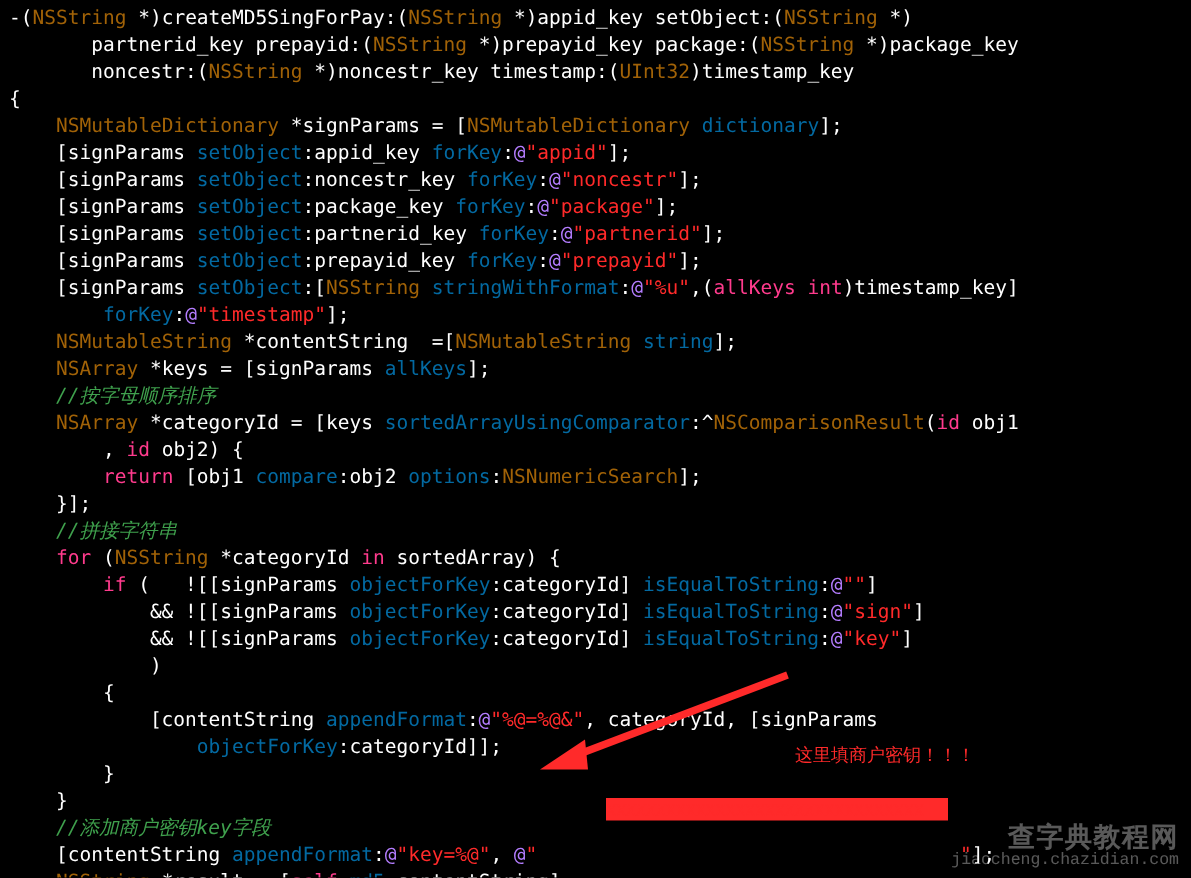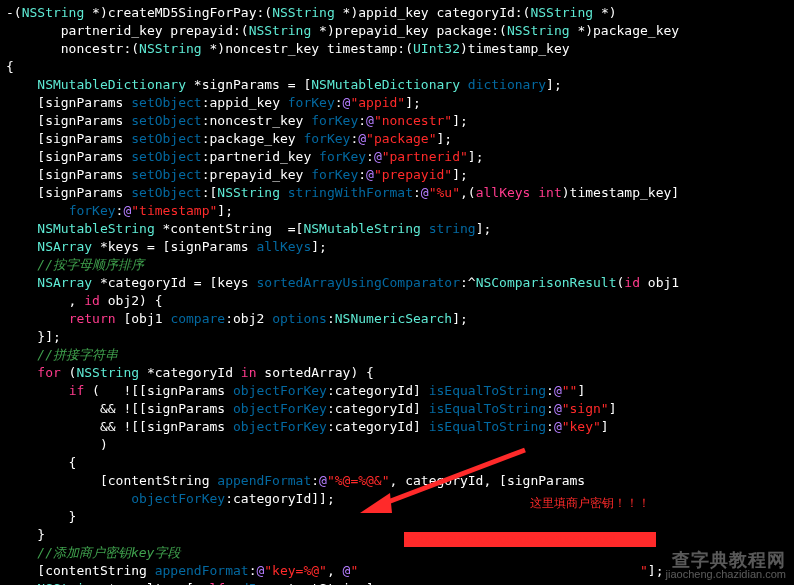--- a/index.html
+++ b/index.html
@@ -15,21 +15,21 @@
     overflow: hidden;
     position: relative;
   }
   pre {
     margin: 0;
     padding: 4px 6px;
     white-space: pre;
     font-family: inherit;
   }
   .kw   { color: #ff3b8d; }  
-  .type { color: #5eead4; }  
+  .type { color: #a16207; }  
   .msg  { color: #0369a1; }  
   .str  { color: #ff2a2a; }  
   .at   { color: #b47dff; }  
   .cmt  { color: #3fa14d; font-style: italic; }  
   .wht  { color: #ffffff; }
   .arrow {
     position: absolute;
     left: 350px;
     top: 445px;
     width: 190px;
@@ -41,43 +41,43 @@
     left: 530px;
     top: 494px;
     color: #ff2a2a;
     font-size: 12px;
     font-family: "PingFang SC", "Microsoft YaHei", sans-serif;
   }
   .strike {
     position: absolute;
     left: 404px;
     top: 532px;
-    width: 252px;
+    width: 228px;
     background: #ff2a2a;
     color: #ff2a2a;
     font-size: 11px;
     height: 15px;
     overflow: hidden;
   }
   .watermark {
     position: absolute;
     right: 8px;
     bottom: 4px;
-    font-family: Liberation Sans, sans-serif;
+    font-family: Liberation Mono, monospace;
     font-size: 11px;
     color: rgba(255,255,255,0.35);
     text-align: right;
     line-height: 14px;
   }
   .watermark .big { font-size: 18px; font-weight: bold; letter-spacing: 1px;}
 </style>
 </head>
 <body>
 
-<pre><span class="wht">-(</span><span class="type">NSString</span><span class="wht"> *)</span><span class="wht">createMD5SingForPay</span><span class="wht">:(</span><span class="type">NSString</span><span class="wht"> *)appid_key categoryId:(</span><span class="type">NSString</span><span class="wht"> *)</span>
+<pre><span class="wht">-(</span><span class="type">NSString</span><span class="wht"> *)</span><span class="wht">createMD5SingForPay</span><span class="wht">:(</span><span class="type">NSString</span><span class="wht"> *)appid_key setObject:(</span><span class="type">NSString</span><span class="wht"> *)</span>
 <span class="wht">       partnerid_key prepayid:(</span><span class="type">NSString</span><span class="wht"> *)prepayid_key package:(</span><span class="type">NSString</span><span class="wht"> *)package_key</span>
 <span class="wht">       noncestr:(</span><span class="type">NSString</span><span class="wht"> *)noncestr_key timestamp:(</span><span class="type">UInt32</span><span class="wht">)timestamp_key</span>
 <span class="wht">{</span>
 <span>    </span><span class="type">NSMutableDictionary</span><span> *signParams = [</span><span class="type">NSMutableDictionary</span><span> </span><span class="msg">dictionary</span><span>];</span>
 <span>    [signParams </span><span class="msg">setObject</span><span>:appid_key </span><span class="msg">forKey</span><span>:</span><span class="at">@</span><span class="str">"appid"</span><span>];</span>
 <span>    [signParams </span><span class="msg">setObject</span><span>:noncestr_key </span><span class="msg">forKey</span><span>:</span><span class="at">@</span><span class="str">"noncestr"</span><span>];</span>
 <span>    [signParams </span><span class="msg">setObject</span><span>:package_key </span><span class="msg">forKey</span><span>:</span><span class="at">@</span><span class="str">"package"</span><span>];</span>
 <span>    [signParams </span><span class="msg">setObject</span><span>:partnerid_key </span><span class="msg">forKey</span><span>:</span><span class="at">@</span><span class="str">"partnerid"</span><span>];</span>
 <span>    [signParams </span><span class="msg">setObject</span><span>:prepayid_key </span><span class="msg">forKey</span><span>:</span><span class="at">@</span><span class="str">"prepayid"</span><span>];</span>
 <span>    [signParams </span><span class="msg">setObject</span><span>:[</span><span class="type">NSString</span><span> </span><span class="msg">stringWithFormat</span><span>:</span><span class="at">@</span><span class="str">"%u"</span><span>,(</span><span class="kw">allKeys int</span><span>)timestamp_key]</span>

